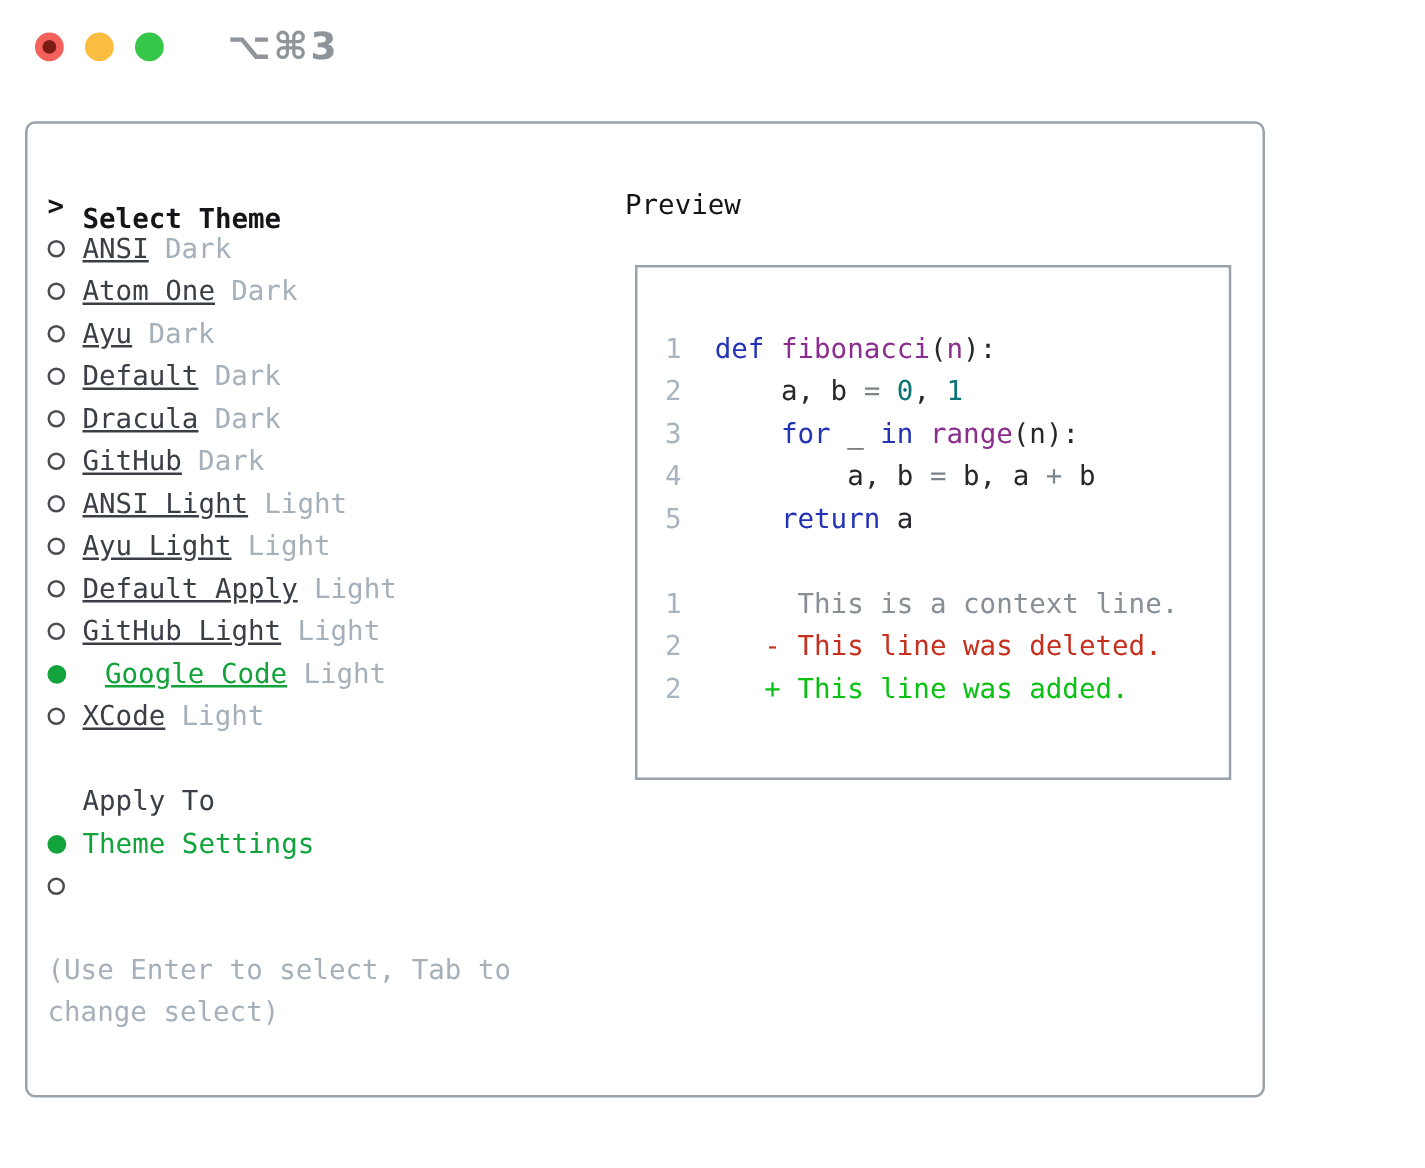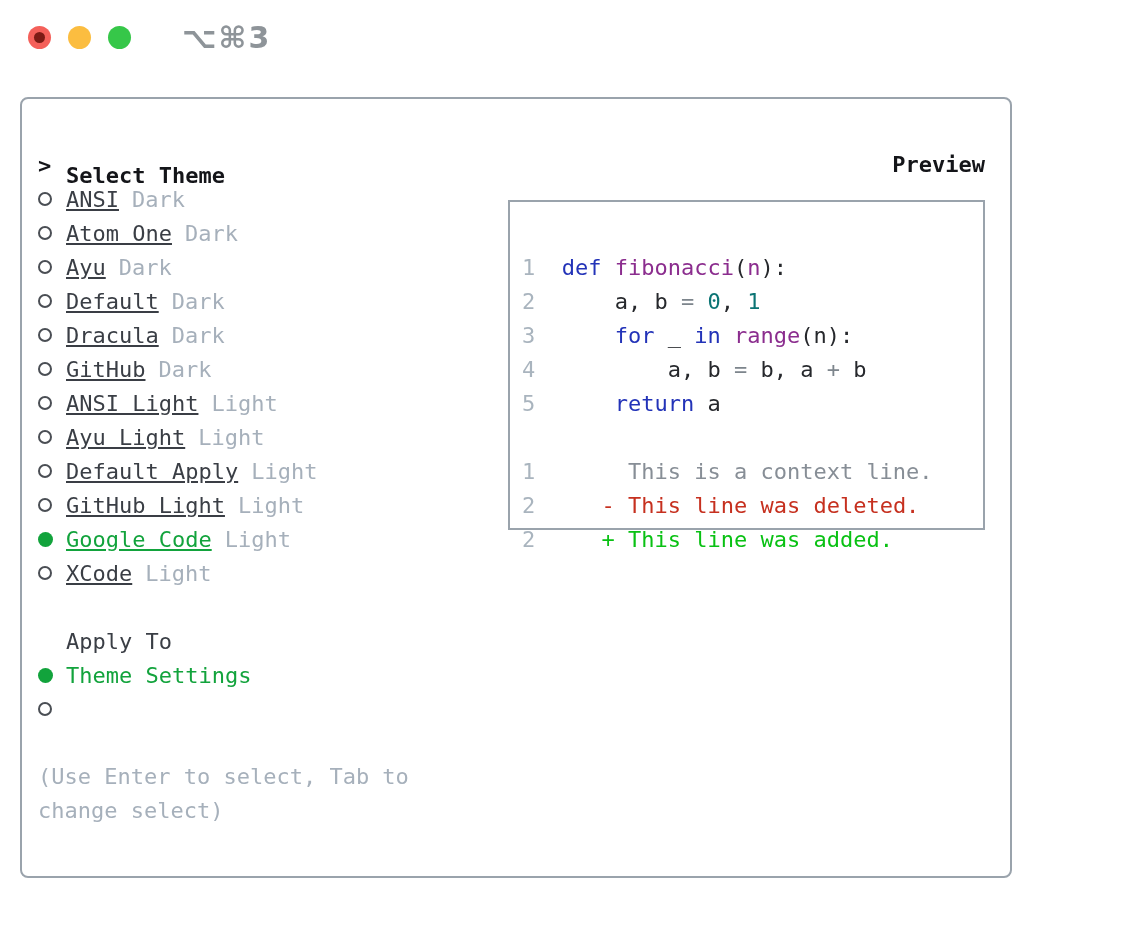--- a/index.html
+++ b/index.html
@@ -33,31 +33,31 @@
     border:2px solid var(--border);border-radius:8px;box-sizing:border-box;background:#fff;
   }
   .col-left{position:absolute;left:16px;top:49px;font-size:22px;color:var(--text);}
   .lrow{height:34px;display:flex;align-items:center;white-space:pre;}
   .marker{width:28px;flex:0 0 auto;display:flex;align-items:center;}
   .prompt{font-weight:bold;color:var(--heading);}
   .radio{width:14px;height:14px;border-radius:50%;border:2px solid #4a4e54;box-sizing:border-box;}
   .radio.on{border:none;background:var(--accent-green);width:15px;height:15px;}
   .title-text{font-weight:bold;color:var(--heading);margin-top:20px;}
   .item-name{color:var(--text);text-decoration:underline;}
-  .item-name.sel{color:var(--accent-green);}
+  .item-name.sel{color:var(--accent-green);margin-left:18px;}
   .item-variant{color:var(--muted);margin-left:13px;}
   .opt-label.sel{color:var(--accent-green);}
   .spacer{height:34px;}
   .hint{color:var(--muted);line-height:34px;white-space:pre;}
   
   .col-right{position:absolute;left:478px;top:49px;font-size:22px;}
-  .preview-title{height:34px;line-height:34px;font-weight:bold;color:var(--heading);text-align:right;}
+  .preview-title{height:34px;line-height:34px;font-weight:normal;color:var(--heading);}
   .preview-box{
-    margin-left:8px;margin-top:18px;width:477px;height:330px;box-sizing:border-box;
-    border:2px solid var(--border);padding:49px 6px 0 12px;background:#fff;
+    margin-left:8px;margin-top:30px;width:477px;height:412px;box-sizing:border-box;
+    border:2px solid var(--border);padding:49px 6px 0 22px;background:#fff;
   }
   .crow{height:34px;line-height:34px;white-space:pre;font-size:22px;color:var(--plain);}
   .ln{color:var(--ln);}
   .kw{color:var(--kw);}
   .fn{color:var(--fn);}
   .lit{color:var(--lit);}
   .op{color:var(--op);}
   .ctx{color:var(--ctx);text-align:center;}
   .del{color:var(--del);}
   .add{color:var(--add);}

